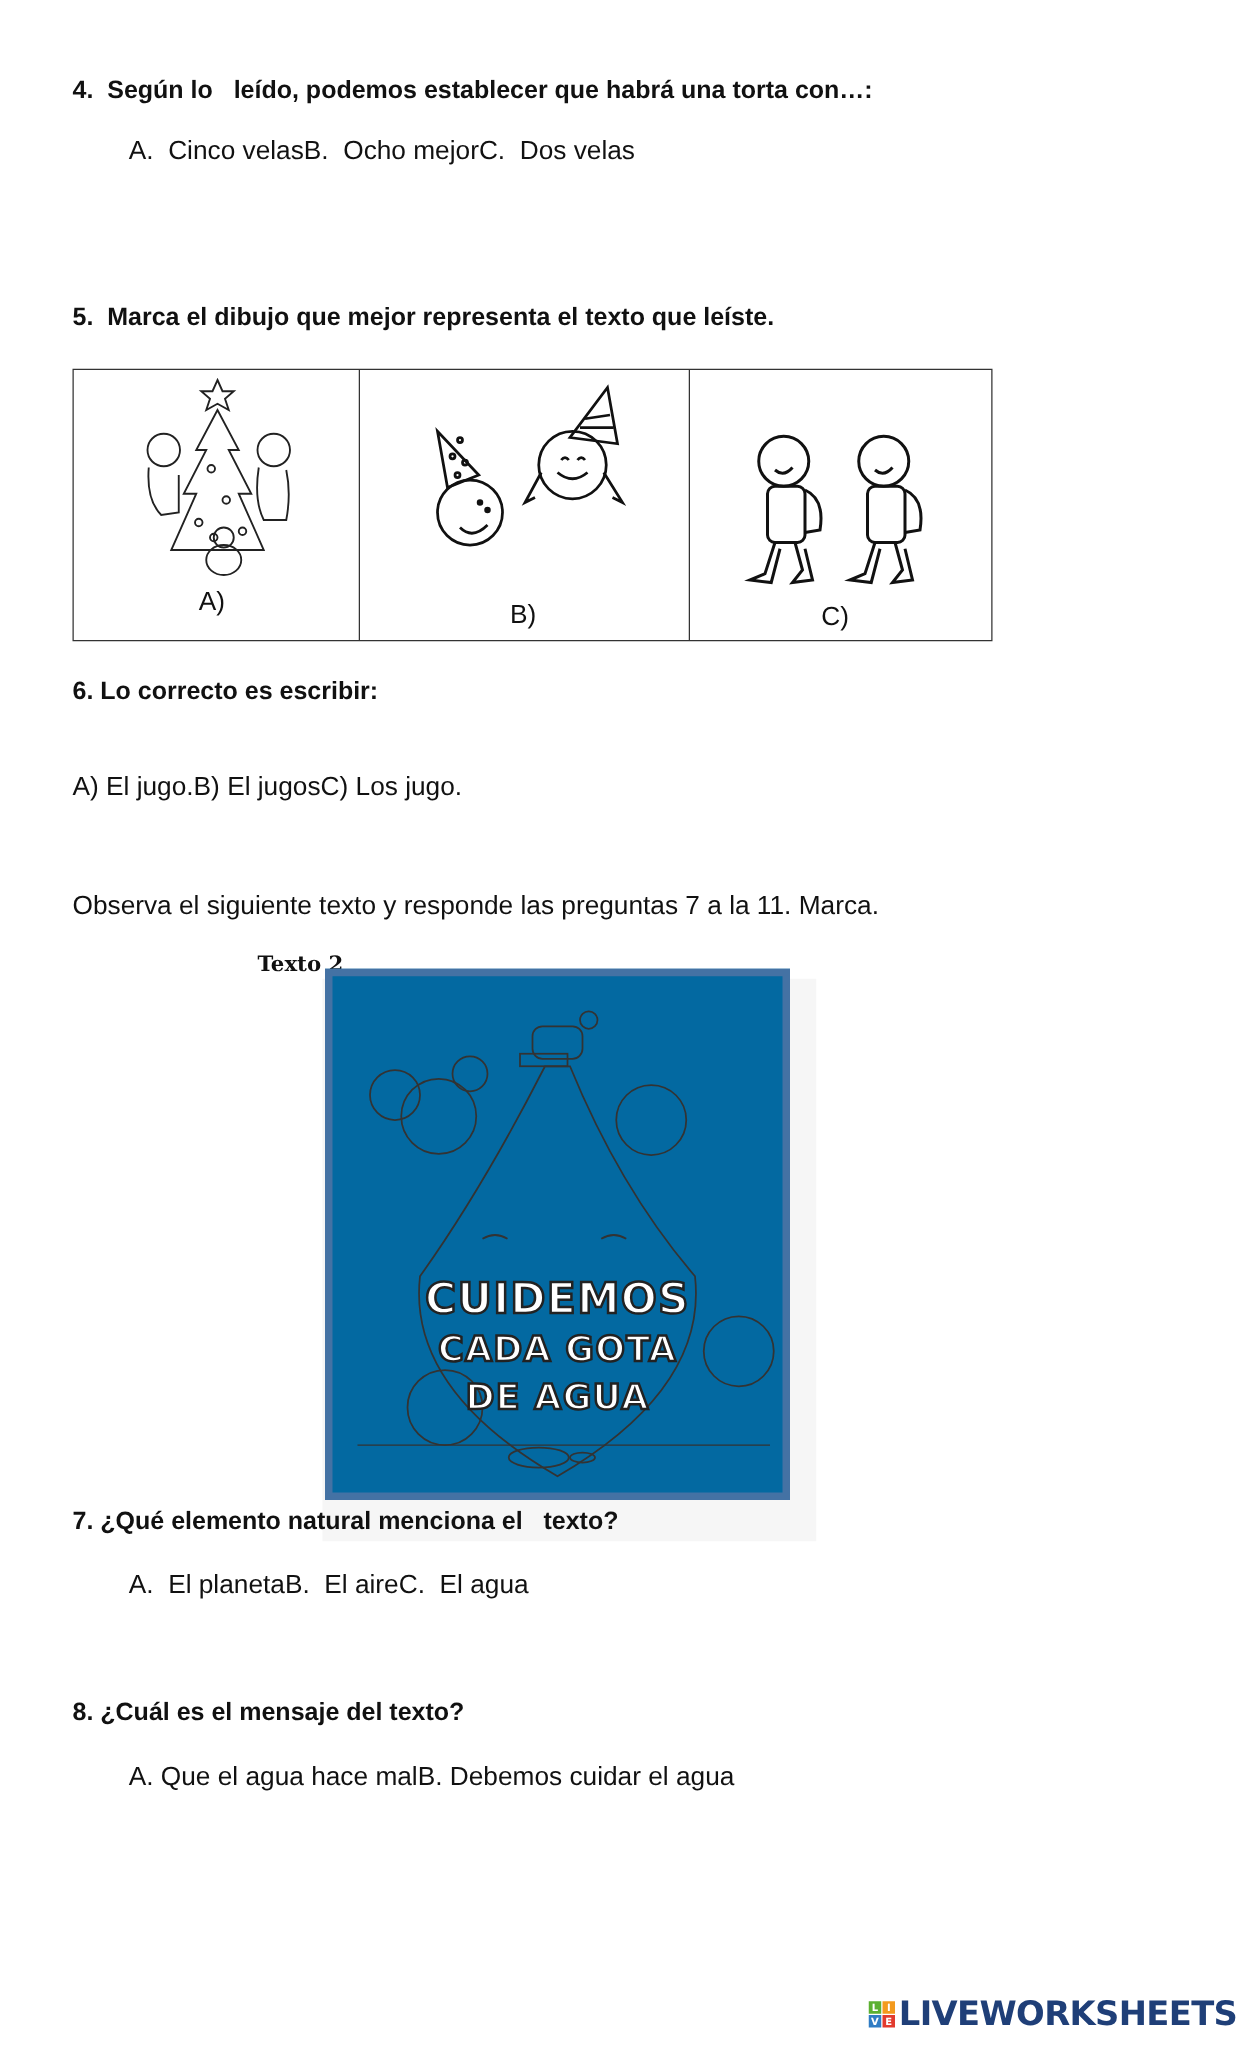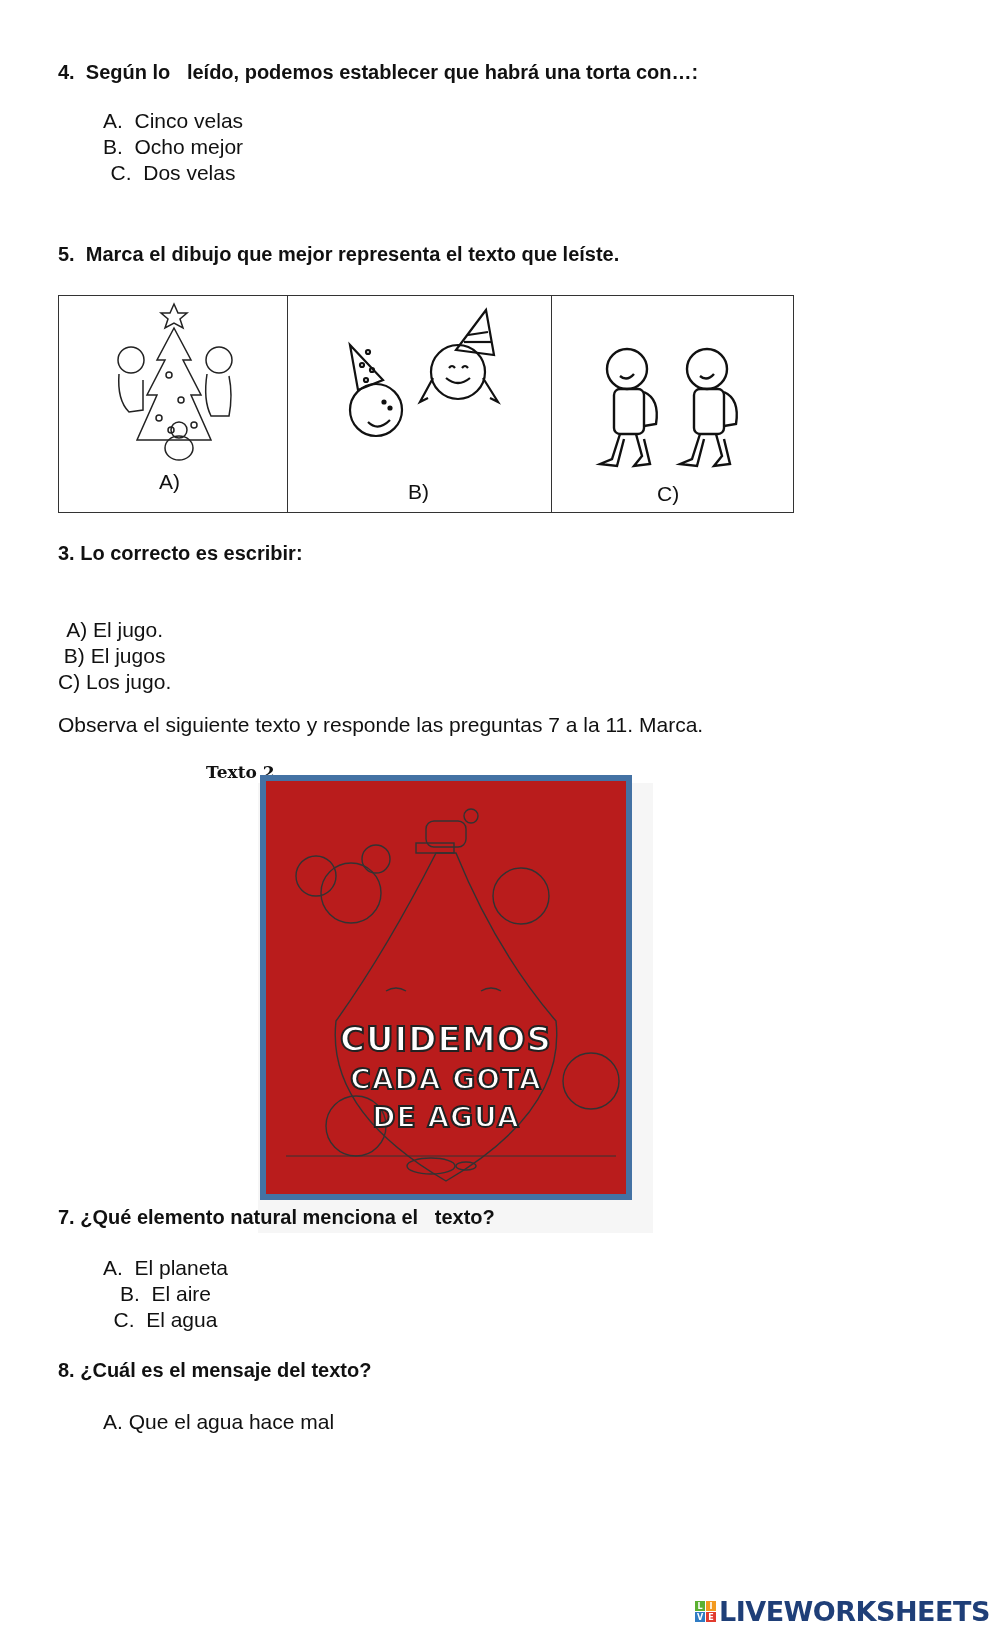--- a/index.html
+++ b/index.html
@@ -1,33 +1,33 @@
 <!DOCTYPE html>
 <html><head>
   <meta charset="utf-8">
   <style>
     * { box-sizing: border-box; margin: 0; padding: 0; }
     html, body { width: 1000px; height: 1643px; background: #ffffff; overflow: hidden; }
     body { position: relative; font-family: "Liberation Sans", sans-serif; color: #111; }
     .abs { position: absolute; }
     .qtitle { font-weight: bold; font-size: 20px; line-height: 24px; white-space: pre; }
     .opt { font-size: 21px; line-height: 26px; white-space: pre; }
-    .opts { display: flex; flex-direction: column; align-items: center; }
+    .opts { display: flex; flex-direction: row; align-items: center; }
 
     
     .pic-table { position: absolute; left: 58px; top: 295px; width: 736px; height: 218px; border: 1.5px solid #333; display: flex; }
     .pic-cell { position: relative; height: 100%; border-right: 1.5px solid #333; }
     .pic-cell:last-child { border-right: none; }
     .pic-label { position: absolute; font-size: 21px; }
     .pic-svg { position: absolute; }
 
     
     .texto-label { font-family: "DejaVu Serif", serif; font-weight: bold; font-size: 17px; margin-left: 23px; }
     .poster-bg { position: absolute; left: 258px; top: 783px; width: 395px; height: 450px; background: #f6f6f6; }
-    .poster-frame { position: absolute; left: 260px; top: 775px; width: 372px; height: 425px; border: 6px solid #4472a4; background: #b91c1c; overflow: hidden; }
+    .poster-frame { position: absolute; left: 260px; top: 775px; width: 372px; height: 425px; border: 6px solid #4472a4; background: #0369a1; overflow: hidden; }
     .poster-title { position: absolute; width: 100%; text-align: center; font-family: "DejaVu Sans", sans-serif; font-weight: bold; color: #fff; -webkit-text-stroke: 2px #222; letter-spacing: 1px; }
 
     
     .logo { position: absolute; left: 695px; top: 1596px; display: flex; align-items: center; }
     .logo-grid { display: grid; grid-template-columns: 10px 10px; grid-template-rows: 10px 10px; gap: 1px; margin-right: 3px; }
     .logo-grid span { display: flex; align-items: center; justify-content: center; font-size: 8px; font-weight: bold; color: #fff; font-family: "DejaVu Sans", sans-serif; }
     .logo-text { font-family: "DejaVu Sans", sans-serif; font-weight: bold; font-size: 27px; color: #1f3f78; letter-spacing: -0.5px; }
   </style>
 </head>
 <body>
@@ -100,21 +100,21 @@
         <rect x="112" y="45" width="30" height="45" rx="6"></rect>
         <path d="M142,48 Q158,55 154,80 L142,82"></path>
         <path d="M118,90 L110,115 L98,120 L115,122 L122,95"></path>
         <path d="M134,90 L140,112 L132,122 L148,120 L142,95"></path>
       </g>
     </svg>
     <span class="pic-label" style="left:105px; top:186px;">C)</span>
   </div>
 </div>
 
-<div class="abs qtitle" style="left:58px; top:541px;">3. Lo correcto es escribir:</div>
+<div class="abs qtitle" style="left:58px; top:541px;">6. Lo correcto es escribir:</div>
 <div class="abs opts" style="left:58px; top:617px;">
   <div class="opt">A) El jugo.</div>
   <div class="opt">B) El jugos</div>
   <div class="opt">C) Los jugo.</div>
 </div>
 
 <div class="abs opt" style="left:58px; top:712px;">Observa el siguiente texto y responde las preguntas 7 a la 11. Marca.</div>
 
 <div class="abs texto-label" style="left:183px; top:762px;">Texto 2</div>
 <div class="poster-bg"></div>
@@ -146,20 +146,21 @@
 <div class="abs qtitle" style="left:58px; top:1205px;">7. ¿Qué elemento natural menciona el   texto?</div>
 <div class="abs opts" style="left:103px; top:1255px;">
   <div class="opt">A.  El planeta</div>
   <div class="opt">B.  El aire</div>
   <div class="opt">C.  El agua</div>
 </div>
 
 <div class="abs qtitle" style="left:58px; top:1358px;">8. ¿Cuál es el mensaje del texto?</div>
 <div class="abs opts" style="left:103px; top:1409px;">
   <div class="opt">A. Que el agua hace mal</div>
+  <div class="opt">B. Debemos cuidar el agua</div>
 </div>
 
 <div class="logo">
   <div class="logo-grid">
     <span style="background:#5bb031;">L</span>
     <span style="background:#f39a1e;">I</span>
     <span style="background:#2f7cc4;">V</span>
     <span style="background:#e23b2e;">E</span>
   </div>
   <span class="logo-text">LIVEWORKSHEETS</span>

